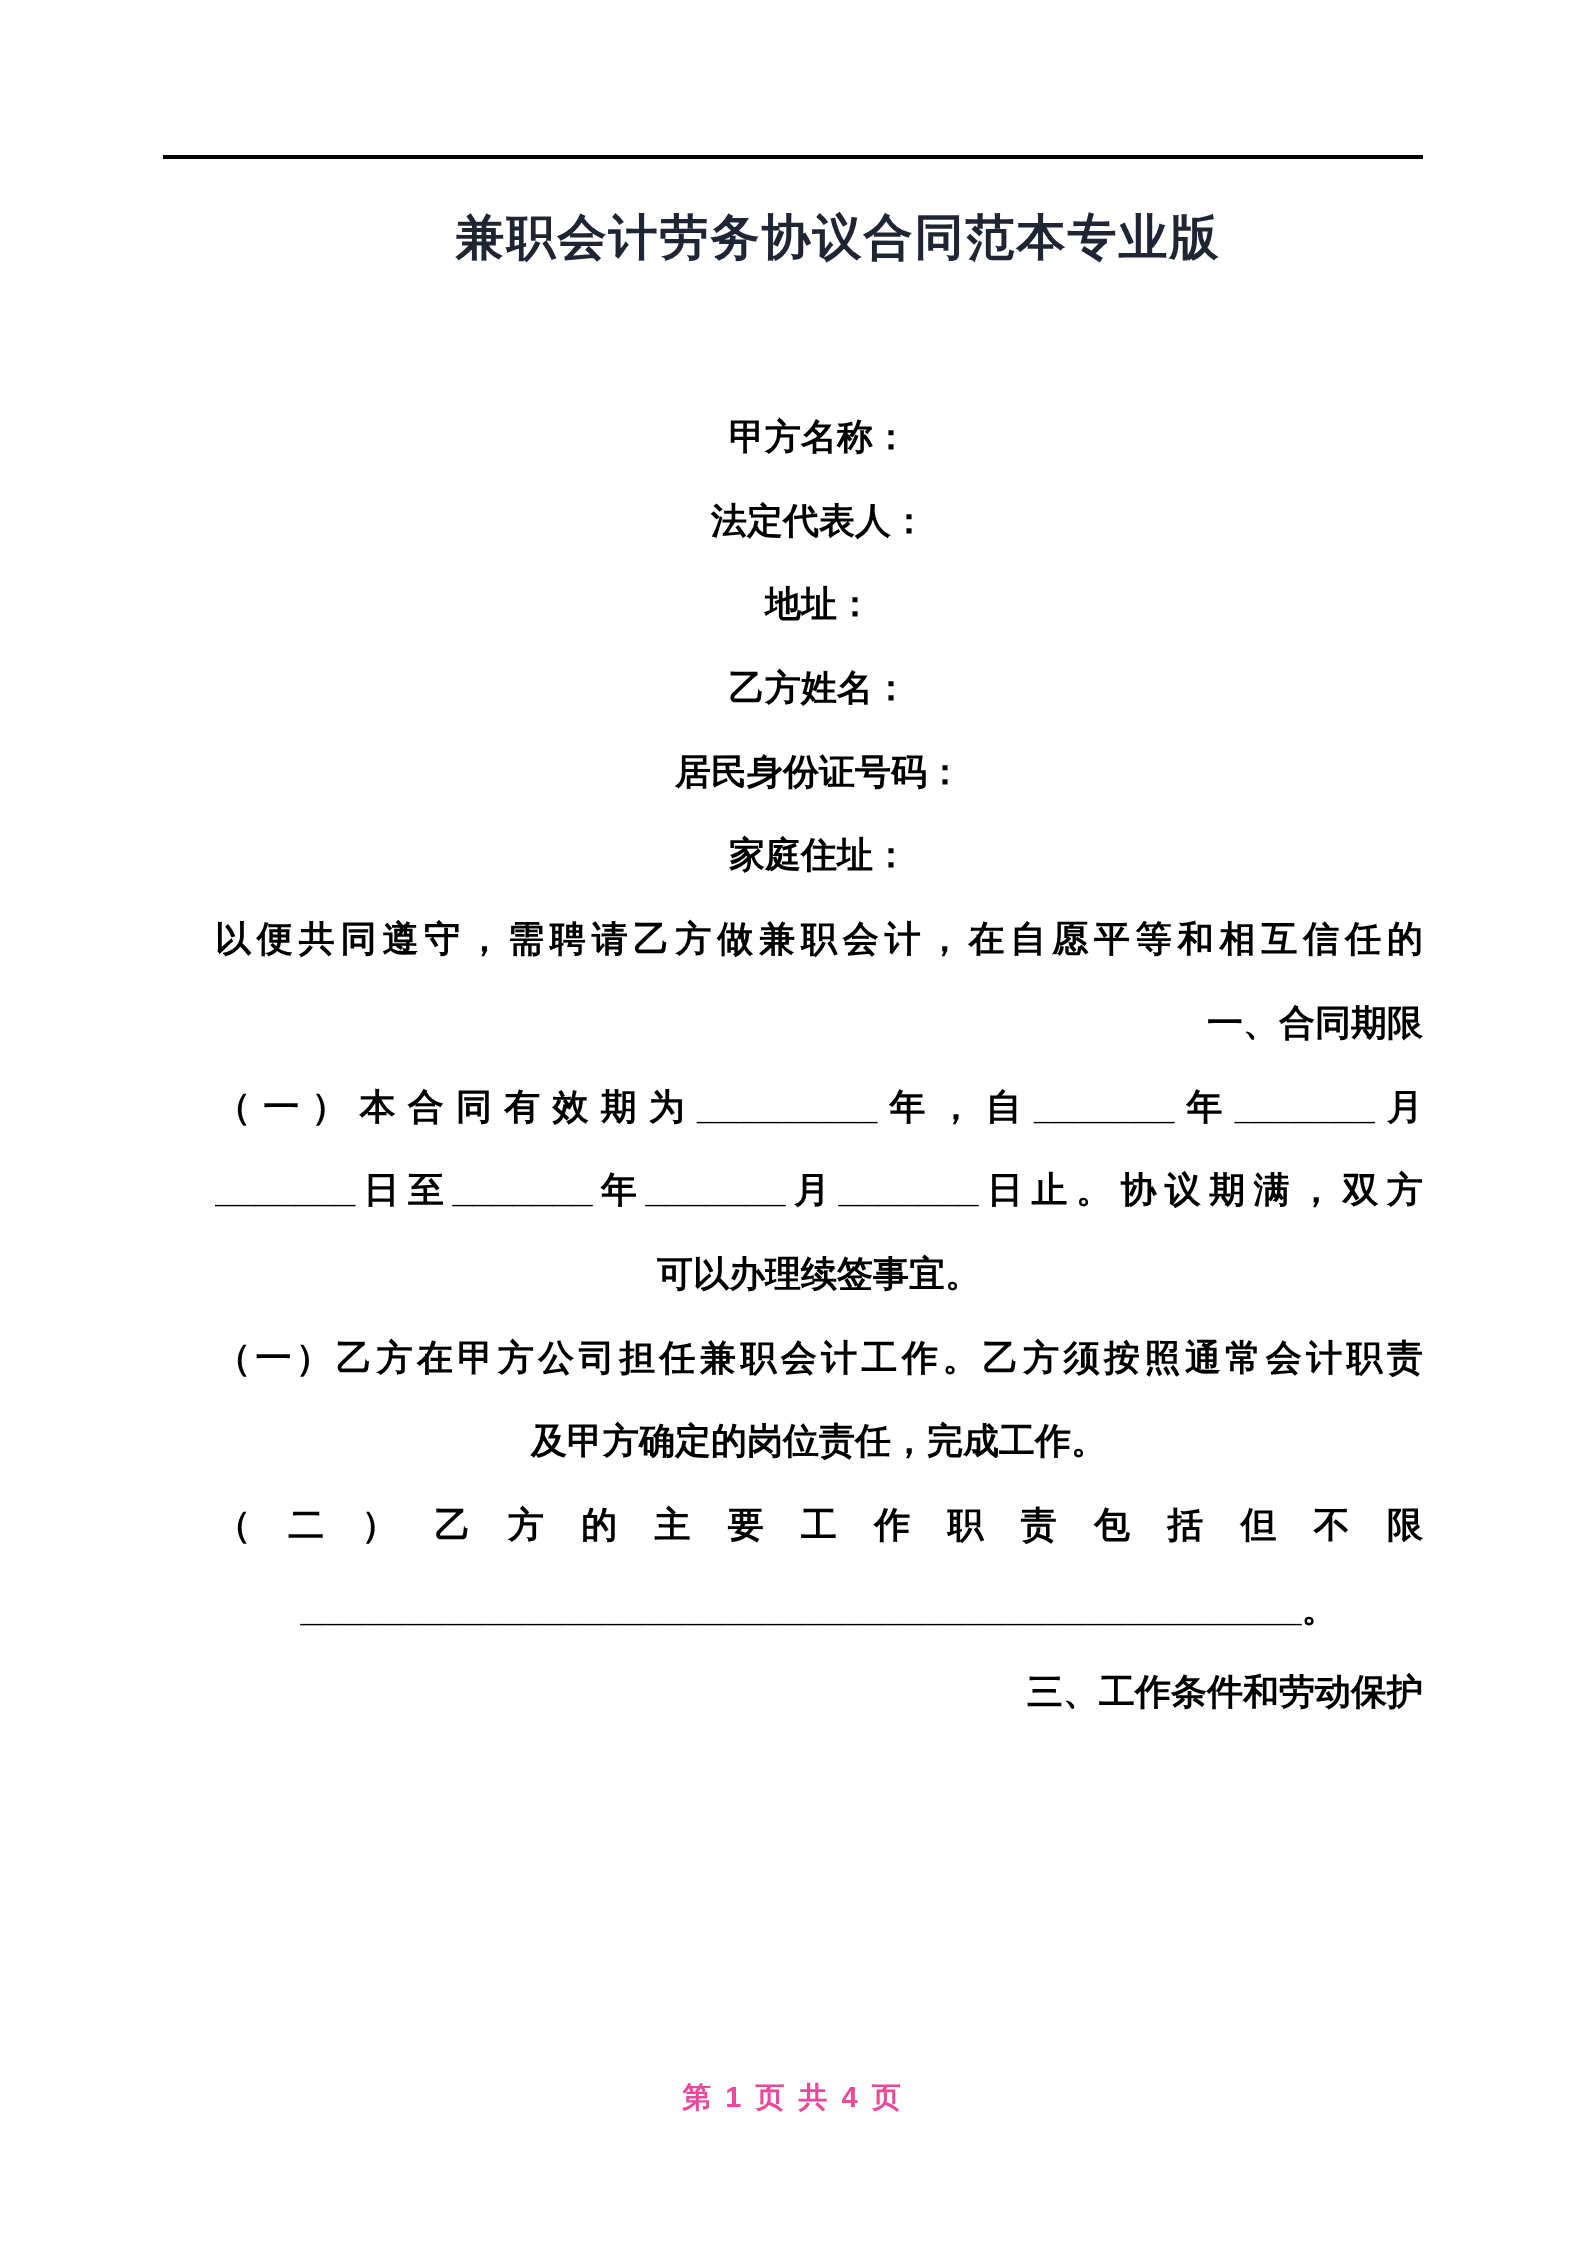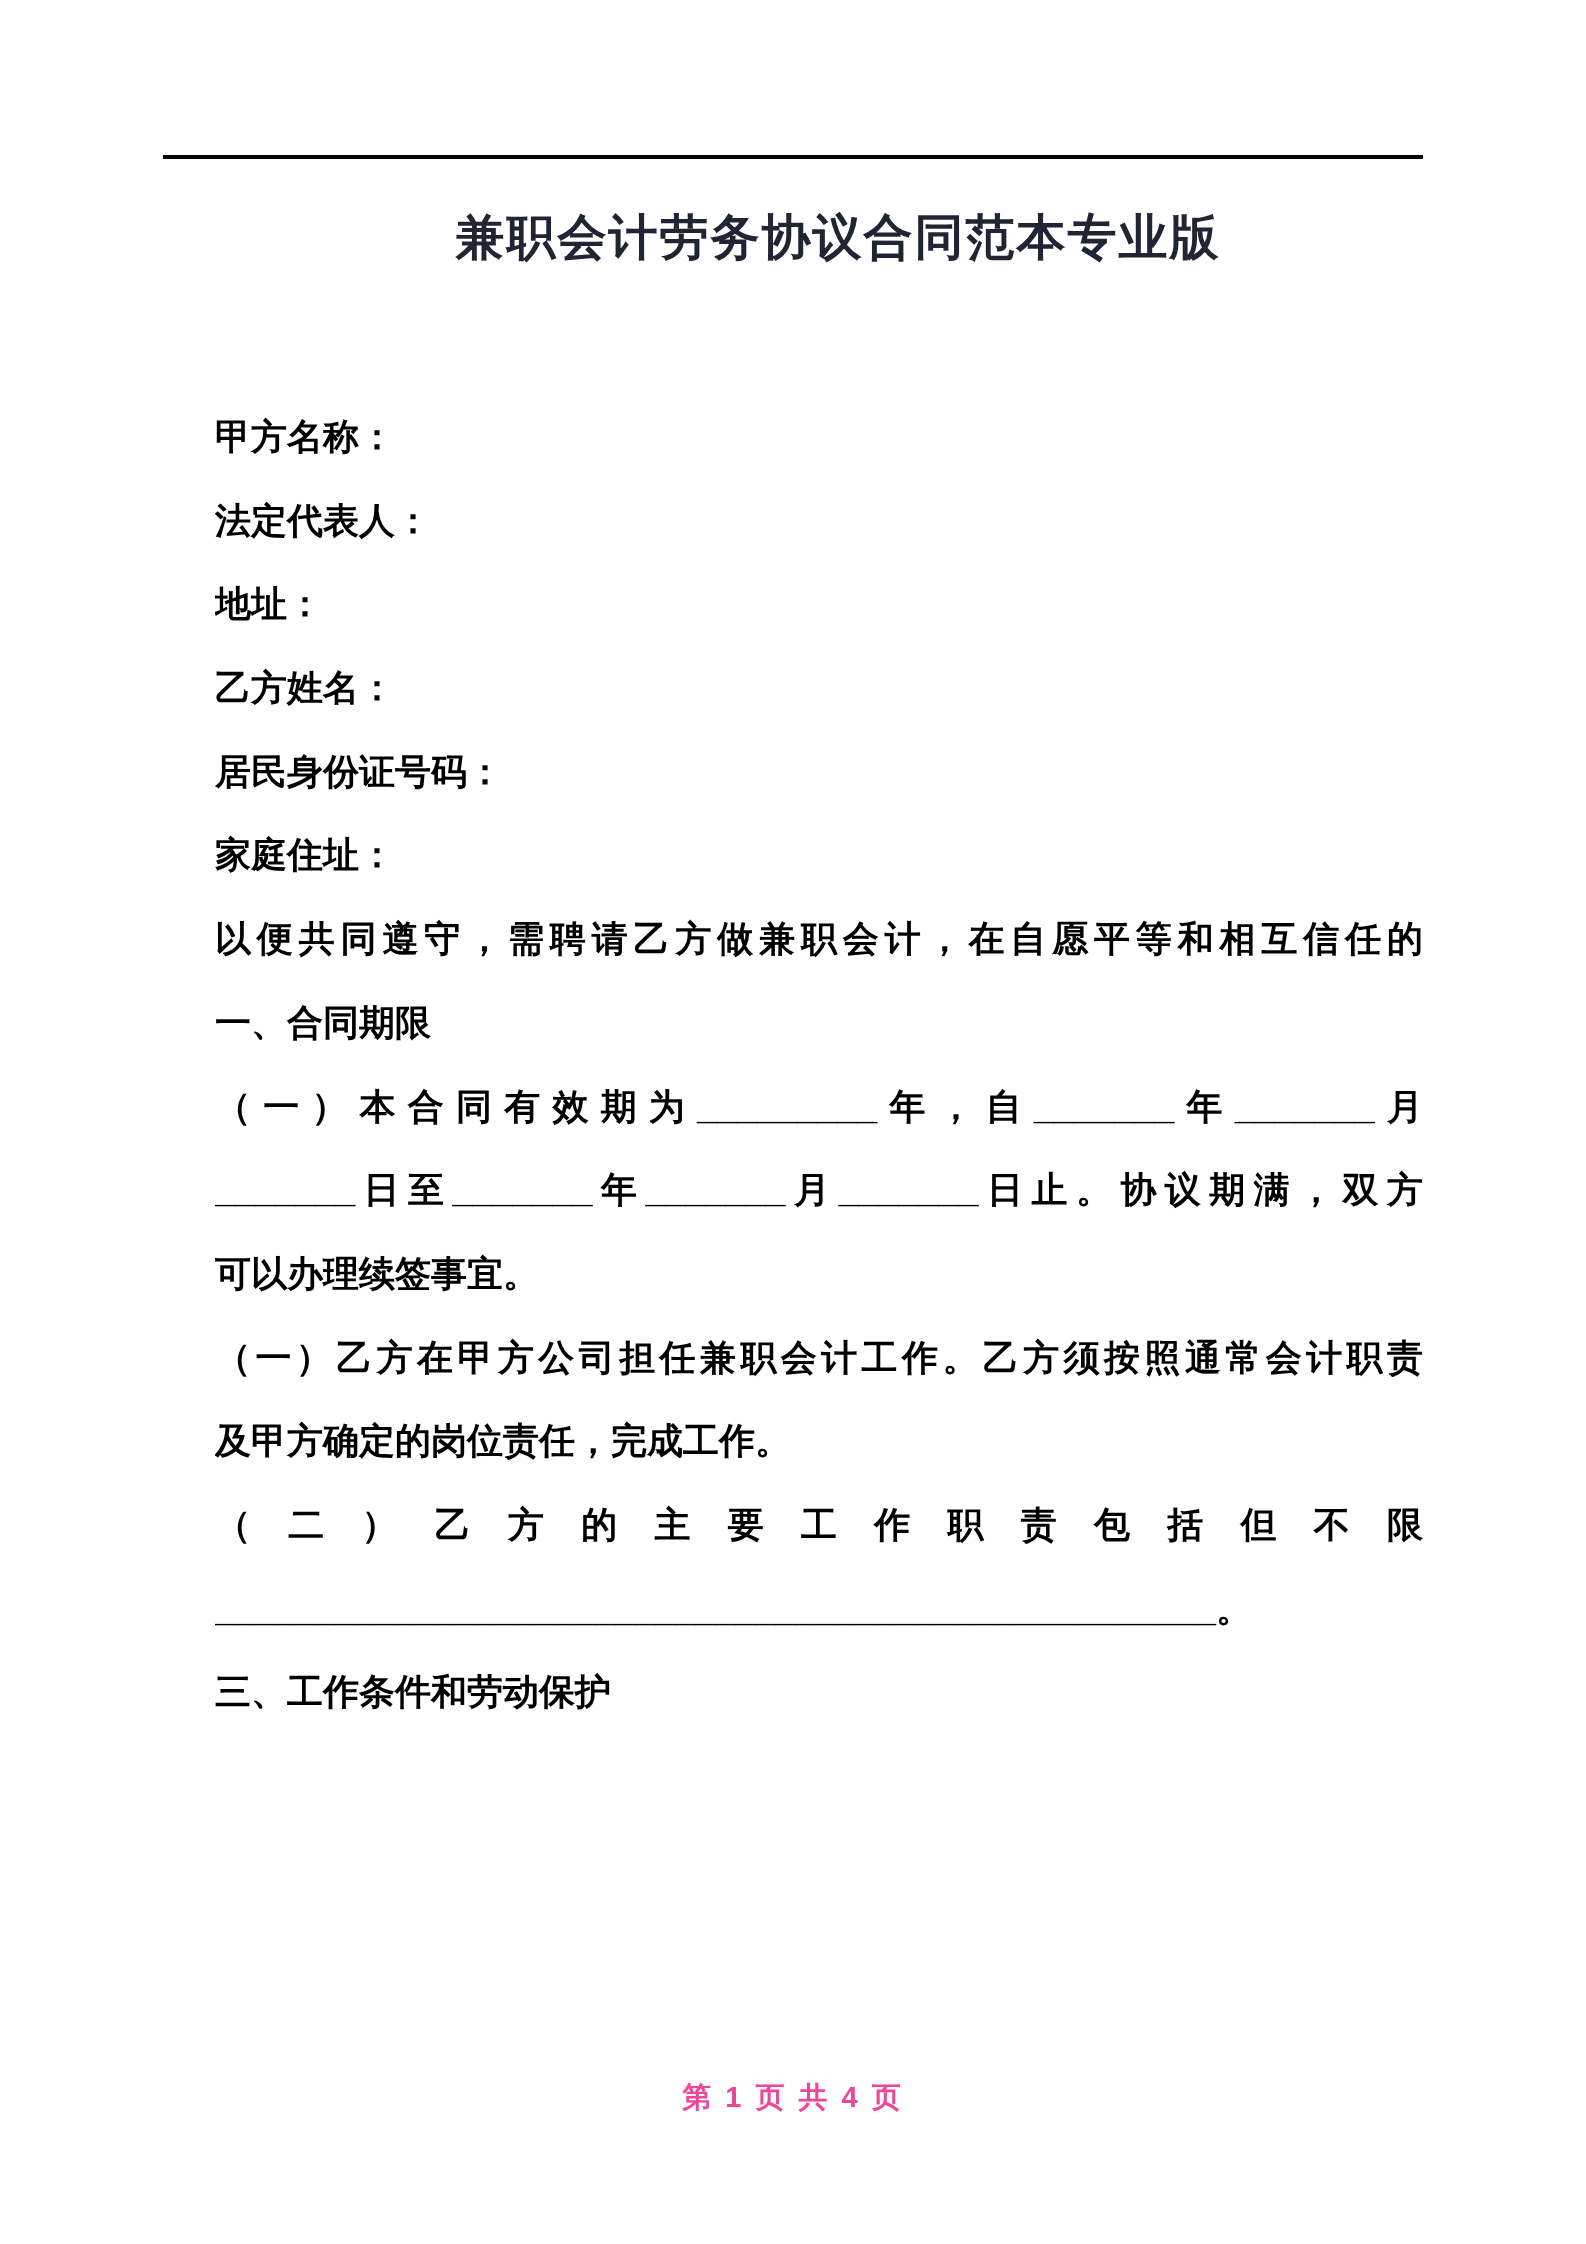--- a/index.html
+++ b/index.html
@@ -44,22 +44,22 @@
     font-size: 36px;
     font-weight: bold;
     color: #000000;
     line-height: 83.7px;
     white-space: normal;
   }
   .doc-body .line {
     height: 83.7px;
     overflow: hidden;
   }
-  .line.normal, .line.label { text-align: left; }
-  .line.heading { text-align: left; font-weight: bold; }
+  .line.normal, .line.label { text-align: center; }
+  .line.heading { text-align: right; font-weight: bold; }
   .line.justify {
     text-align: justify;
     text-align-last: justify;
   }
   .footer {
     position: absolute;
     left: 0;
     top: 2078px;
     width: 100%;
     text-align: center;

